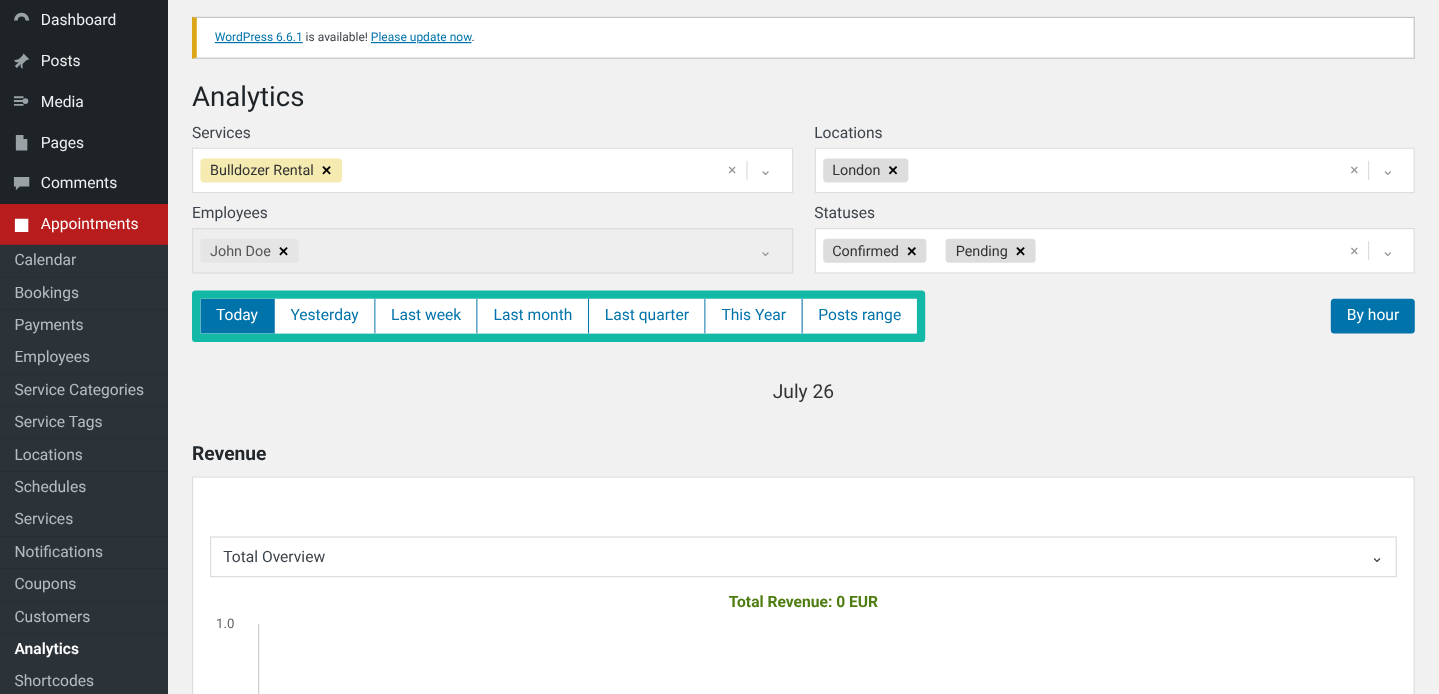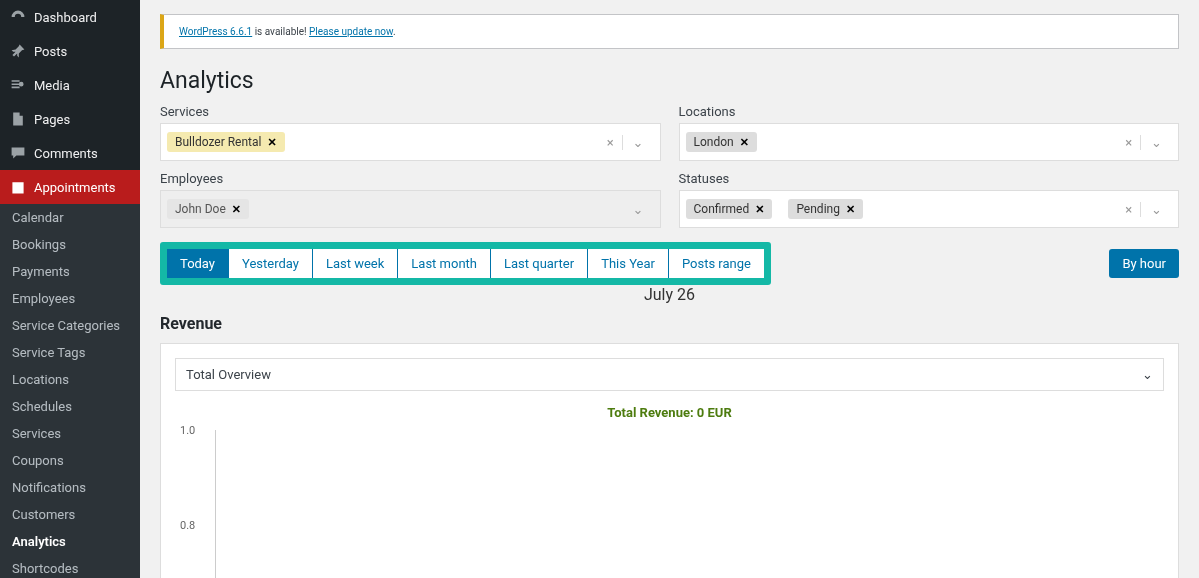--- a/index.html
+++ b/index.html
@@ -29,24 +29,24 @@
   .chip .x { margin-left: 6px; font-weight: bold; cursor: pointer; color: #000; font-size: 11px; }
   .field-controls { margin-left: auto; display: flex; align-items: center; }
   .field-clear { color: #999; padding: 0 8px; cursor: pointer; }
   .field-caret { border-left: 1px solid #ddd; padding: 0 10px; color: #999; cursor: pointer; }
   .range-row { display: flex; align-items: center; margin-top: 14px; }
   .range-btns { display: flex; border: 7px solid #14b8a6; border-radius: 3px; overflow: hidden; }
   .range-btn { padding: 7px 13px; font-size: 13px; color: #0073aa; background: #fff; cursor: pointer; border-right: 1px solid #0073aa; }
   .range-btn:last-child { border-right: none; }
   .range-btn.active { background: #0073aa; color: #fff; }
   .byhour { margin-left: auto; background: #0073aa; color: #fff; padding: 7px 13px; border-radius: 3px; cursor: pointer; font-size: 13px; }
-  .date-label { text-align: center; font-size: 16px; color: #333; margin: 0 0; }
+  .date-label { text-align: center; font-size: 16px; color: #333; margin: 32px 0; }
   h2.section { font-size: 16px; font-weight: 700; color: #23282d; margin: 10px 0; }
   .chart-card { background: #fff; border: 1px solid #ddd; padding: 14px; }
-  .chart-select { width: 100%; border: 1px solid #ddd; padding: 8px 10px; font-size: 13px; display: flex; align-items: center; justify-content: space-between; cursor: pointer; margin-bottom: 14px; }
+  .chart-select { width: 100%; border: 1px solid #ddd; padding: 8px 10px; font-size: 13px; display: flex; align-items: center; justify-content: space-between; cursor: pointer; margin-bottom: 14px; margin-top: 35px; }
   .chart-title { text-align: center; font-weight: 700; color: #4d7c0f; font-size: 13px; margin: 6px 0 10px 0; }
   .chart-area { position: relative; height: 190px; margin-left: 40px; border-left: 1px solid #ccc; }
   .ytick { position: absolute; left: -36px; font-size: 11px; color: #666; transform: translateY(-50%); }
   svg { display: block; }
 </style>
 </head>
 <body>
 
 <div class="layout">
 
@@ -104,22 +104,22 @@
     <div id="nav-sub">
         <div class="nav-subitem">Calendar</div>
         <div class="nav-subitem">Bookings</div>
         <div class="nav-subitem">Payments</div>
         <div class="nav-subitem">Employees</div>
         <div class="nav-subitem">Service Categories</div>
         <div class="nav-subitem">Service Tags</div>
         <div class="nav-subitem">Locations</div>
         <div class="nav-subitem">Schedules</div>
         <div class="nav-subitem">Services</div>
+        <div class="nav-subitem">Notifications</div>
         <div class="nav-subitem">Coupons</div>
-        <div class="nav-subitem">Notifications</div>
         <div class="nav-subitem">Customers</div>
         <div class="nav-subitem active">Analytics</div>
         <div class="nav-subitem">Shortcodes</div>
       </div>
 
   </div>
 
   <div class="main">
     <div class="notice">
       <a href="#">WordPress 6.6.1</a><span> is available! </span><a href="#">Please update now</a><span>.</span>

